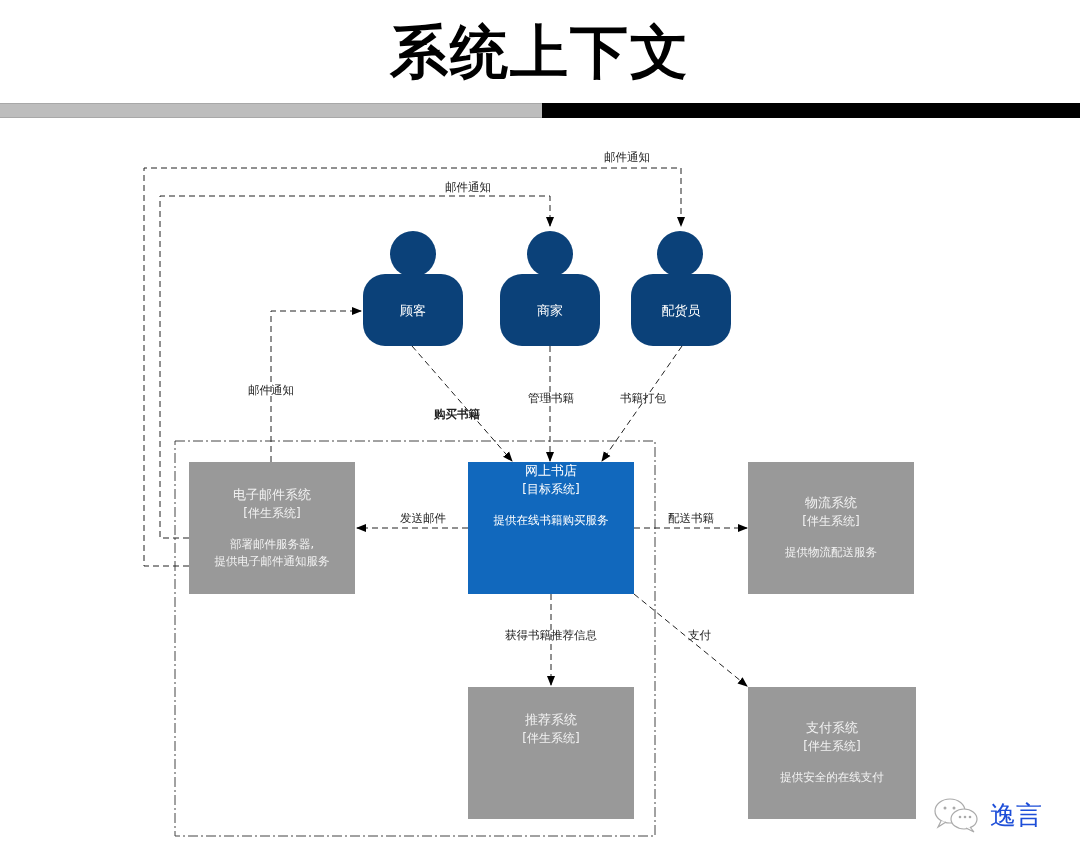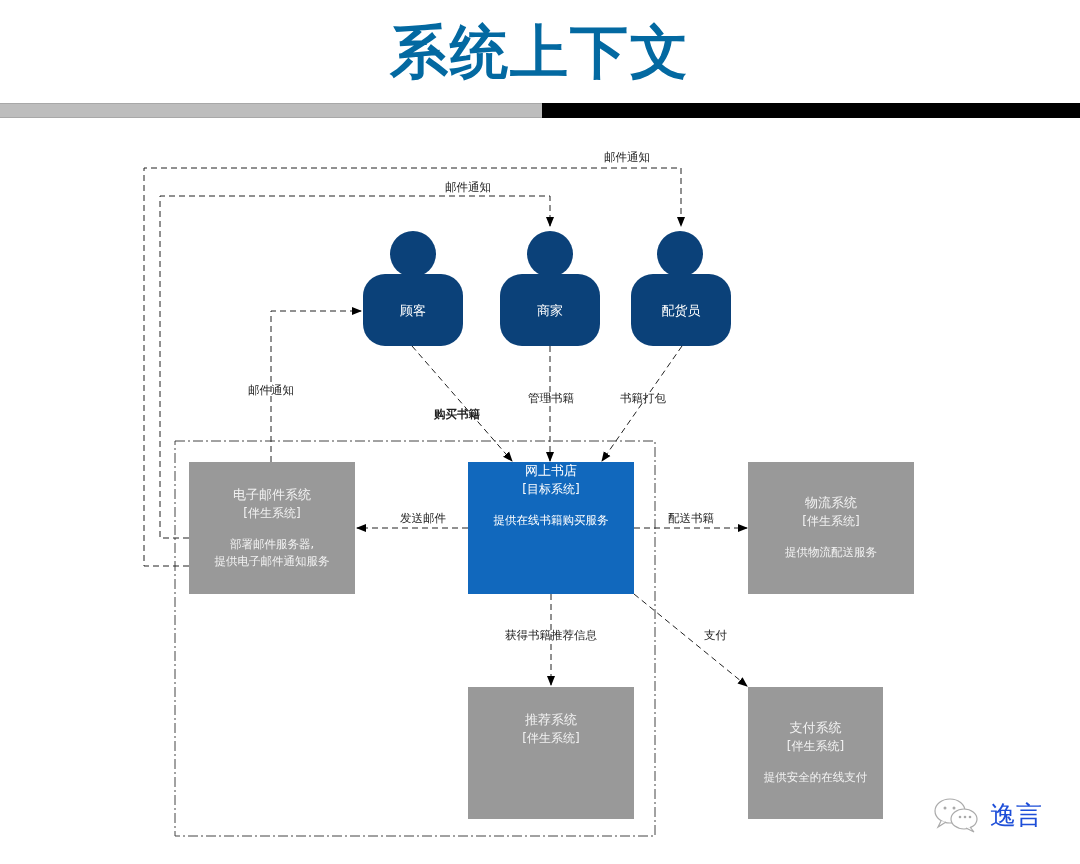--- a/index.html
+++ b/index.html
@@ -1,19 +1,19 @@
 <!DOCTYPE html>
 <html><head>
 <meta charset="utf-8">
 <style>
   html, body { margin:0; padding:0; }
   body { width:1080px; height:864px; background:#ffffff; position:relative; overflow:hidden;
          font-family:"DejaVu Sans", "Liberation Sans", sans-serif; }
   .title { position:absolute; left:0; top:14px; width:1080px; text-align:center;
-           font-size:58px; font-weight:bold; color:#0369a1; letter-spacing:2px; }
+           font-size:58px; font-weight:bold; color:#000000; letter-spacing:2px; }
   .bar-grey { position:absolute; left:0; top:103px; width:542px; height:15px; background:#bdbdbd; border-top:1px solid #a8a8a8; border-bottom:1px solid #a8a8a8; box-sizing:border-box;}
   .bar-black { position:absolute; left:542px; top:103px; width:538px; height:15px; background:#000; }
   svg.diagram { position:absolute; left:0; top:0; }
   .box { position:absolute; color:#fff; text-align:center; box-sizing:border-box; }
   .box.grey { background:#999999; color:#f2f2f2; }
   .box.blue { background:#1168bd; color:#fff; }
   .box .name { font-size:13px; line-height:18px; }
   .box .kind { font-size:12px; line-height:18px; }
   .box .desc { font-size:11.5px; line-height:17px; margin-top:14px; }
   .person-label { position:absolute; color:#fff; font-size:13px; text-align:center; width:100px; }
@@ -101,38 +101,38 @@
   <div class="desc">
     <div>提供物流配送服务</div>
   </div>
 </div>
 
 <div class="box grey" style="left:468px; top:687px; width:166px; height:132px; padding-top:24px;">
   <div class="name">推荐系统</div>
   <div class="kind">[伴生系统]</div>
 </div>
 
-<div class="box grey" style="left:748px; top:687px; width:135px; height:132px; padding-top:32px;">
+<div class="box grey" style="left:748px; top:687px; width:168px; height:132px; padding-top:32px;">
   <div class="name">支付系统</div>
   <div class="kind">[伴生系统]</div>
   <div class="desc">
     <div>提供安全的在线支付</div>
   </div>
 </div>
 
 <div class="edge-label" style="left:604px; top:150px;">邮件通知</div>
 <div class="edge-label" style="left:445px; top:180px;">邮件通知</div>
 <div class="edge-label" style="left:248px; top:383px;">邮件通知</div>
 <div class="edge-label" style="left:434px; top:407px;font-weight:bold;">购买书籍</div>
 <div class="edge-label" style="left:528px; top:391px;">管理书籍</div>
 <div class="edge-label" style="left:620px; top:391px;">书籍打包</div>
 <div class="edge-label" style="left:400px; top:511px;">发送邮件</div>
 <div class="edge-label" style="left:668px; top:511px;">配送书籍</div>
 <div class="edge-label" style="left:505px; top:628px;">获得书籍推荐信息</div>
-<div class="edge-label" style="left:688px; top:628px;margin-left:16px;">支付</div>
+<div class="edge-label" style="left:688px; top:628px;">支付</div>
 
 <div class="watermark">
   <svg width="52" height="36" viewBox="0 0 52 36">
     <ellipse cx="18" cy="14" rx="15" ry="12" fill="#fff" stroke="#aaa" stroke-width="1.2"></ellipse>
     <path d="M9,24 L6,30 L14,25" fill="#fff" stroke="#aaa" stroke-width="1.2"></path>
     <circle cx="13" cy="11" r="1.5" fill="#aaa"></circle>
     <circle cx="22" cy="11" r="1.5" fill="#aaa"></circle>
     <ellipse cx="32" cy="22" rx="13" ry="10" fill="#fff" stroke="#aaa" stroke-width="1.2"></ellipse>
     <path d="M38,30 L42,35 L34,31" fill="#fff" stroke="#aaa" stroke-width="1.2"></path>
     <circle cx="28" cy="20" r="1.3" fill="#aaa"></circle>

